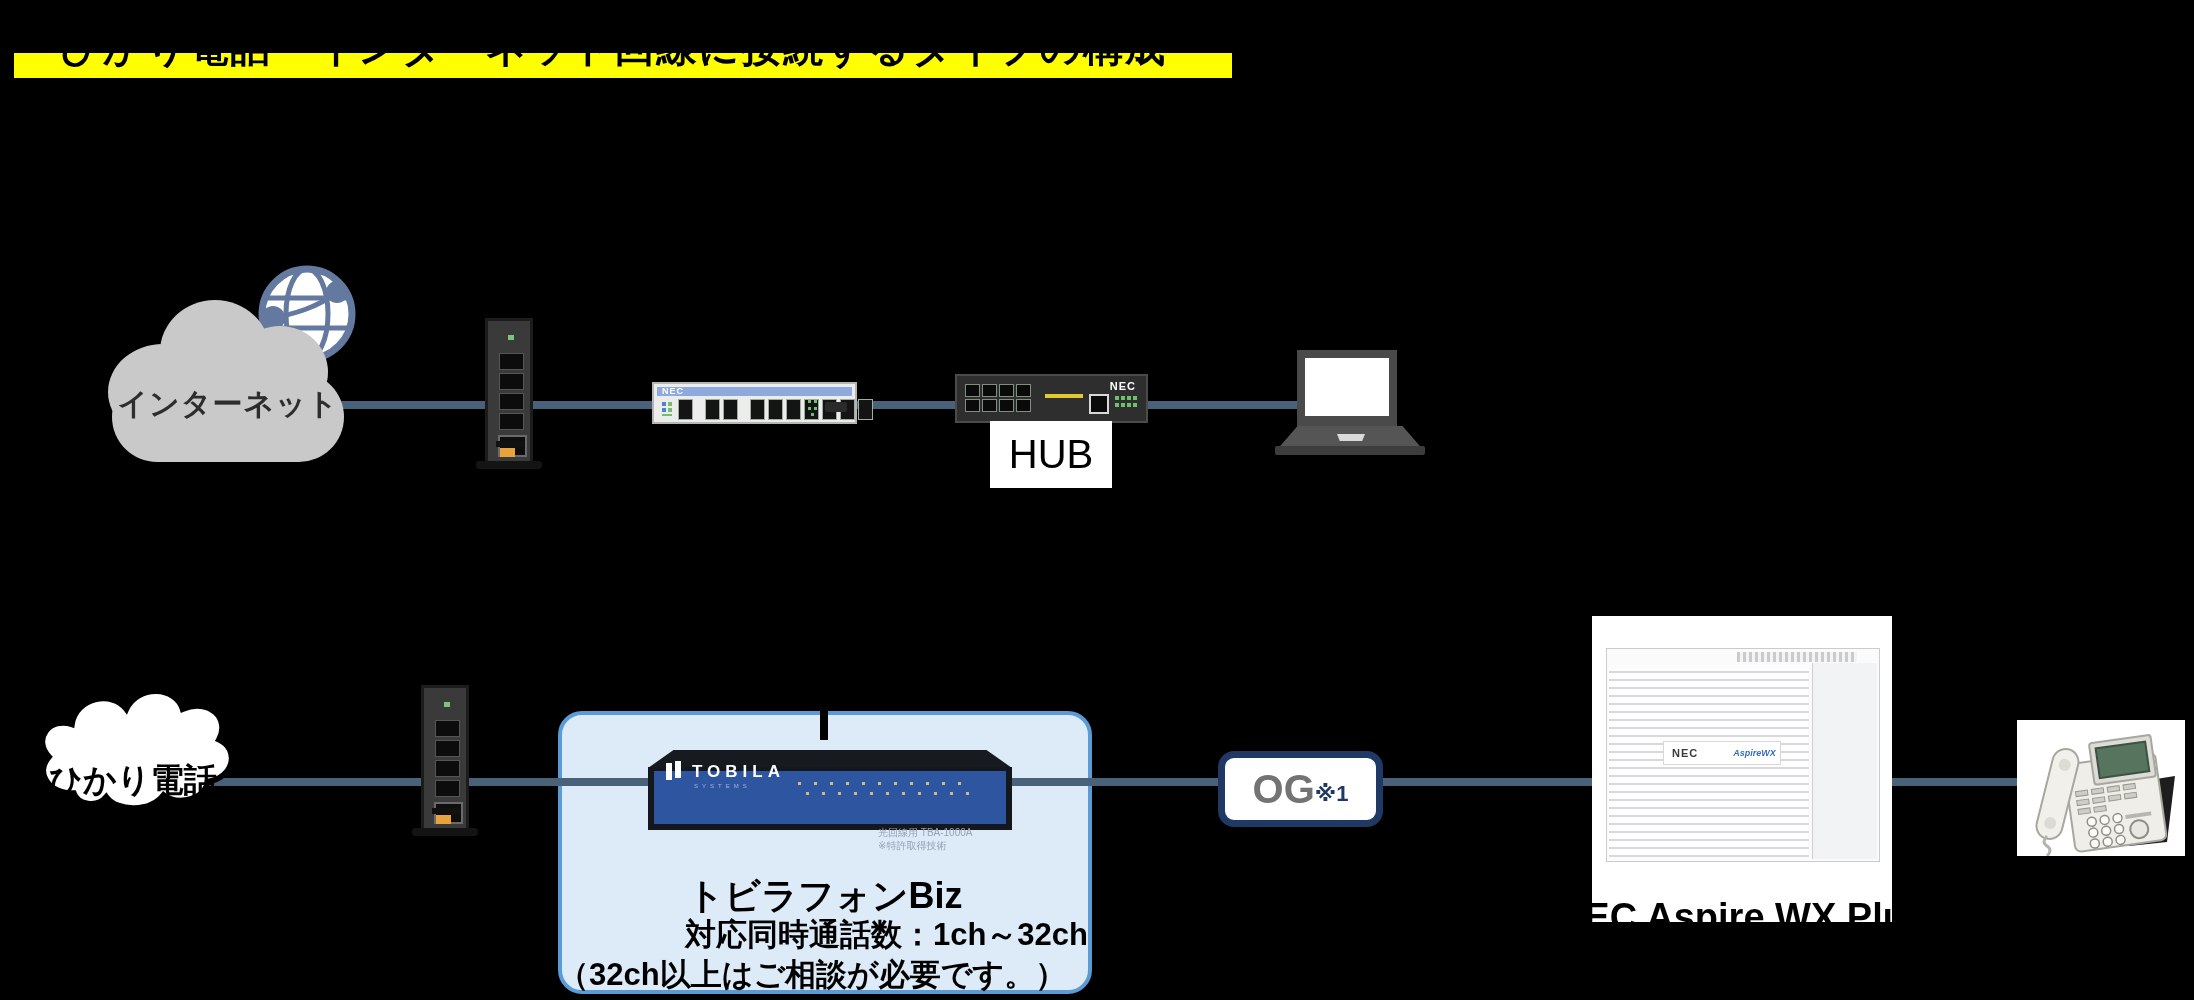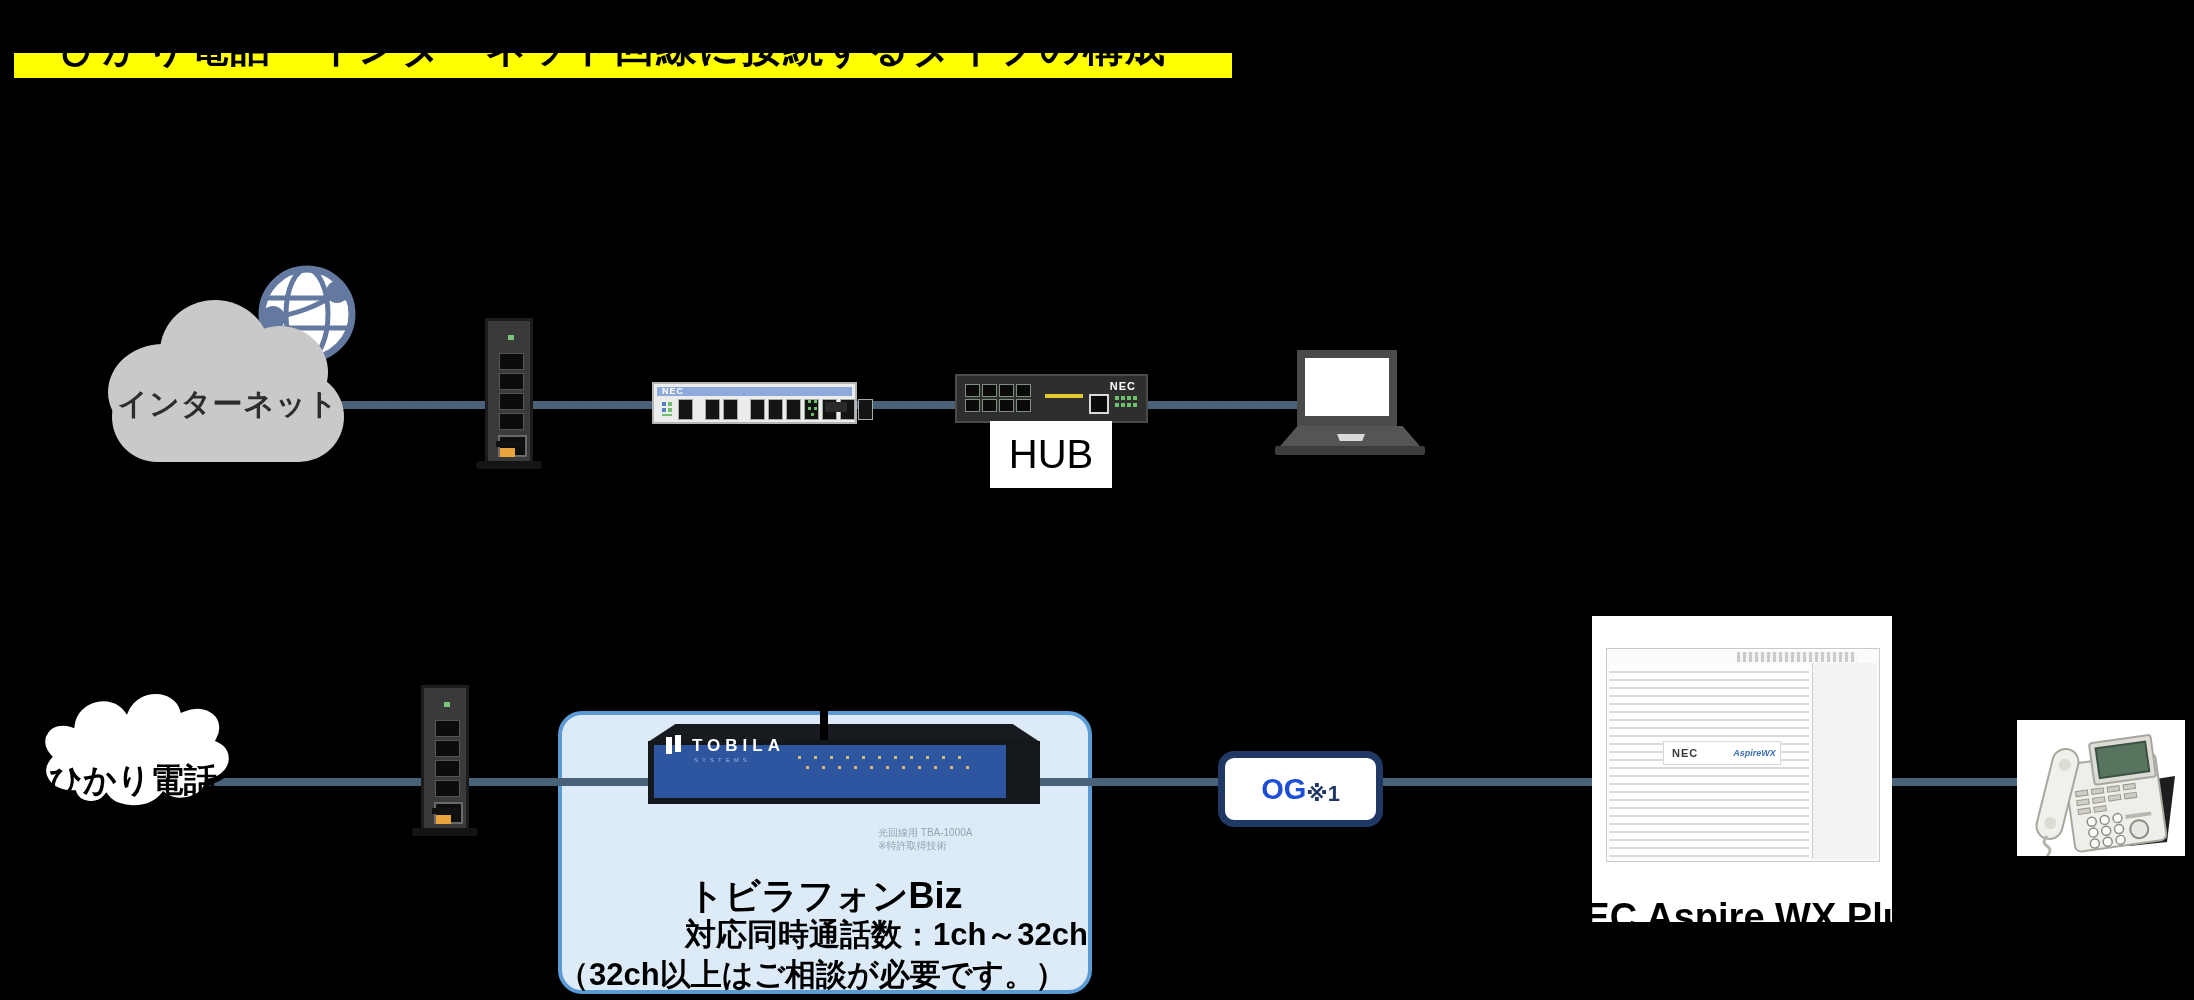--- a/index.html
+++ b/index.html
@@ -98,21 +98,21 @@
   .laptop .panel{position:absolute;left:30px;top:8px;width:84px;height:58px;background:#fff;}
   .laptop .base{position:absolute;left:0px;top:76px;width:150px;height:26px;background:#555;
       clip-path:polygon(15% 0,85% 0,100% 100%,0 100%);}
   .laptop .lip{position:absolute;left:0px;top:96px;width:150px;height:9px;background:#3d3d3d;border-radius:2px;}
   .laptop .notch{position:absolute;left:62px;top:84px;width:28px;height:7px;background:#d9d9d9;
       clip-path:polygon(10% 100%,90% 100%,100% 0,0 0);}
 
   
   .tobila-box{left:558px;top:711px;width:534px;height:283px;background:#dcebf7;
       border:4px solid #5b9bd5;border-radius:24px;box-sizing:border-box;z-index:1;}
-  .tobila-device{left:648px;top:724px;width:392px;height:86px;z-index:3;}
+  .tobila-device{left:648px;top:750px;width:364px;height:86px;z-index:3;}
   .tobila-device .topface{position:absolute;left:0;top:0;width:100%;height:18px;background:#171b20;
       clip-path:polygon(7% 0,93% 0,100% 100%,0 100%);}
   .tobila-device .front{position:absolute;left:0;top:17px;width:100%;height:63px;background:#14171c;}
   .tobila-device .panel{position:absolute;left:6px;top:21px;width:352px;height:53px;background:#2e55a0;}
   .tobila-device .logo{position:absolute;left:44px;top:12px;color:#fff;font-size:17px;font-weight:bold;
       letter-spacing:5px;}
   .tobila-device .logomark{position:absolute;left:18px;top:11px;width:18px;height:19px;
       background:linear-gradient(#fff 0 0) 0 2px/6px 17px no-repeat,linear-gradient(#fff 0 0) 9px 0/6px 17px no-repeat;}
   .tobila-device .logosub{position:absolute;left:46px;top:33px;color:#9fb6dd;font-size:6px;letter-spacing:4px;}
   .tobila-device .leds{position:absolute;left:150px;top:30px;width:190px;height:18px;
@@ -121,21 +121,21 @@
   .tobila-model{left:878px;top:826px;width:132px;z-index:3;color:#93a3b5;
       font-size:10px;line-height:13px;}
   .tobila-cap1{left:562px;top:872px;width:526px;text-align:center;font-size:36px;font-weight:bold;color:#000;z-index:3;}
   .tobila-cap2{left:562px;top:914px;width:526px;text-align:right;font-size:31px;font-weight:bold;color:#000;z-index:3;}
   .tobila-cap3{left:558px;top:954px;width:534px;font-size:31px;font-weight:bold;color:#000;z-index:3;}
 
   
   .og-box{left:1218px;top:751px;width:165px;height:76px;background:#fff;border:7px solid #1f3864;
       border-radius:16px;box-sizing:border-box;z-index:3;
       display:flex;align-items:center;justify-content:center;}
-  .og-box .og{font-size:29px;font-weight:bold;color:#1d4ed8;}
+  .og-box .og{font-size:40px;font-weight:bold;color:#737373;}
   .og-box .note{font-size:22px;font-weight:bold;color:#1f3864;margin-top:10px;}
 
   
   .pbx{left:1592px;top:616px;width:300px;height:306px;background:#fff;overflow:hidden;z-index:3;}
   .pbx .unit{position:absolute;left:14px;top:32px;width:272px;height:212px;background:#fbfbfb;
       border:1px solid #c9cbcd;}
   .pbx .louvers{position:absolute;left:2px;top:16px;width:200px;height:192px;
       background:repeating-linear-gradient(180deg,#fdfdfd 0 6px,#d7d9db 6px 8px);}
   .pbx .vent{position:absolute;left:130px;top:3px;width:120px;height:10px;
       background:repeating-linear-gradient(90deg,#c9cbcd 0 3px,#f4f4f4 3px 6px);}

